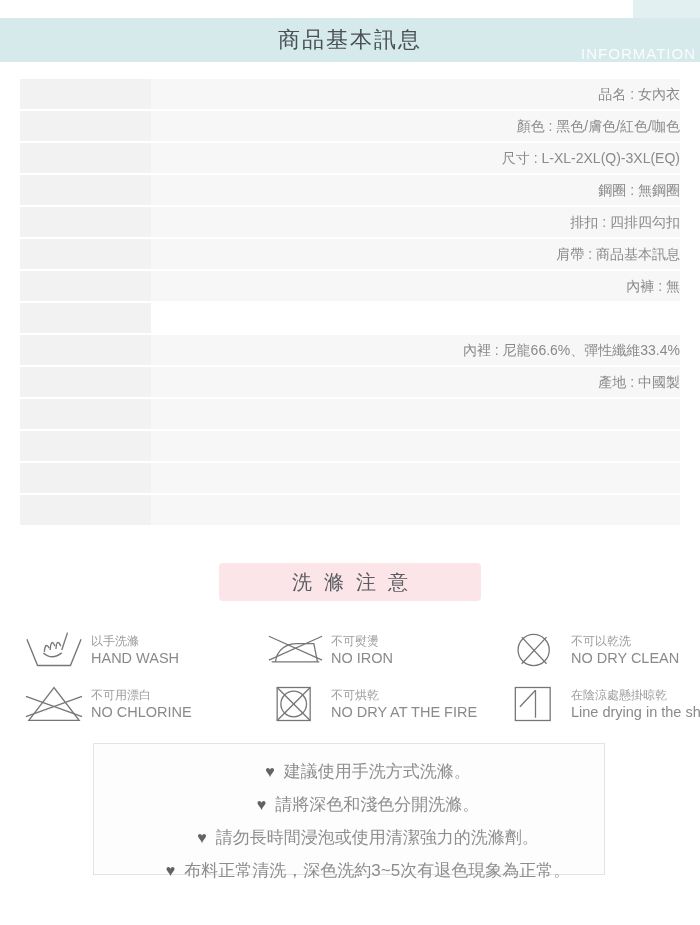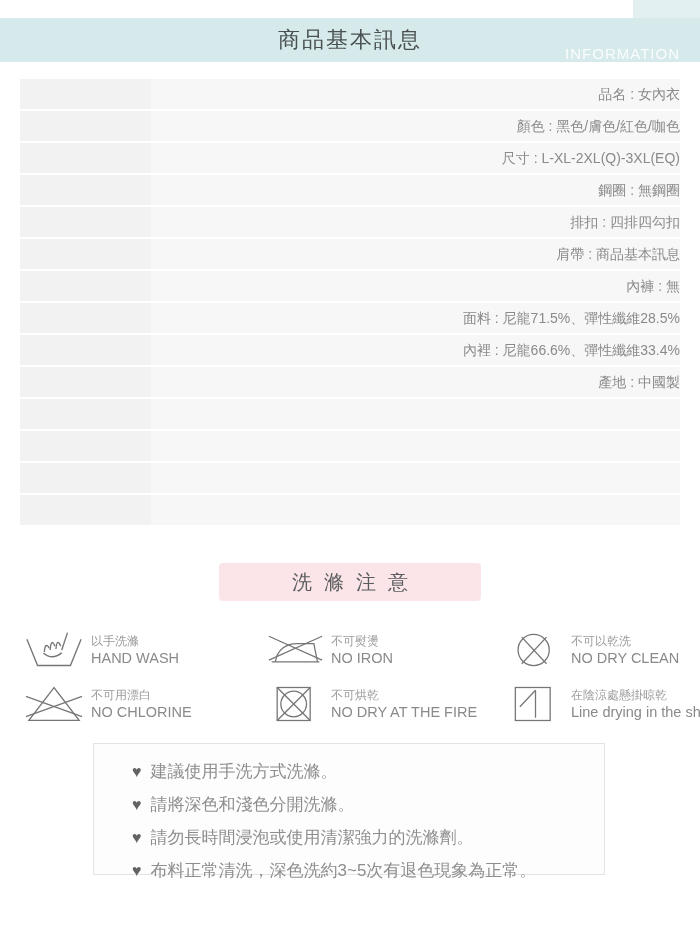--- a/index.html
+++ b/index.html
@@ -3,21 +3,21 @@
 <meta charset="utf-8">
 <style>
   html,body{margin:0;padding:0;background:#ffffff;}
   body{width:700px;height:925px;font-family:"Liberation Sans","DejaVu Sans",sans-serif;}
   .page{position:relative;width:700px;height:925px;background:#ffffff;overflow:hidden;}
 
   
   .corner-accent{position:absolute;left:633px;top:0;width:67px;height:18px;background:#e3f0f2;}
   .header-band{position:absolute;left:0;top:18px;width:700px;height:44px;background:#d6e9eb;}
   .header-title{width:100%;text-align:center;line-height:44px;font-size:22px;color:#4a5153;letter-spacing:2px;border-radius:13px;}
-  .header-watermark{position:absolute;right:20px;bottom:0px;font-size:15px;color:rgba(255,255,255,0.88);letter-spacing:1px;}
+  .header-watermark{position:absolute;right:4px;bottom:0px;font-size:15px;color:rgba(255,255,255,0.88);letter-spacing:1px;}
 
   
   .spec-table{position:absolute;left:20px;top:79px;width:660px;text-align:right;}
   .t-row{display:flex;height:30px;margin-bottom:2px;font-size:14px;line-height:30px;color:#8a8a8a;}
   .t-label-col{width:131px;background:#f2f2f2;flex:none;}
   .t-value-col{flex:1;background:#f7f7f7;padding-left:2px;white-space:nowrap;}
 
   
   .wash-banner{position:absolute;left:219px;top:563px;width:262px;height:38px;background:#fbe5e9;border-radius:4px;
     text-align:center;line-height:38px;font-size:20px;color:#5a5d5f;letter-spacing:12px;box-sizing:border-box;padding-left:12px;}
@@ -25,21 +25,21 @@
   
   .symbols-grid{position:absolute;left:25px;top:628px;width:660px;display:grid;grid-template-columns:243px 240px 177px;row-gap:10px;}
   .symbol-item{display:flex;align-items:center;height:44px;}
   .symbol-item svg{flex:none;margin-right:8px;stroke:#767676;fill:none;stroke-width:1.4;}
   .symbol-text{display:flex;flex-direction:column;justify-content:center;}
   .symbol-zh{font-size:12px;line-height:15px;color:#9b9b9b;}
   .symbol-en{font-size:14.5px;line-height:18px;color:#8a8a8a;white-space:nowrap;}
 
   
   .notes-box{position:absolute;left:93px;top:743px;width:512px;height:132px;border:1px solid #e3e3e3;background:#fdfdfd;box-sizing:border-box;}
-  .notes-list{list-style:none;margin:0;padding:11px 0 0 38px;}
+  .notes-list{list-style:none;margin:0;padding:11px 0 0 38px;text-align:center;}
   .notes-list li{line-height:33px;font-size:17px;color:#8d8d8d;white-space:nowrap;}
   .heart{color:#636363;font-size:16px;margin-right:9px;}
 </style>
 </head>
 <body>
 
 <div class="page">
 
   <div class="corner-accent"></div>
 
@@ -72,21 +72,20 @@
     <div class="t-row">
       <div class="t-label-col"></div>
       <div class="t-value-col"><span>肩帶</span><span> : </span><span>商品基本訊息</span></div>
     </div>
     <div class="t-row">
       <div class="t-label-col"></div>
       <div class="t-value-col"><span>內褲</span><span> : </span><span>無</span></div>
     </div>
     <div class="t-row">
       <div class="t-label-col"></div>
-      <div class="t-value-col"><span>面料</span><span> : </span><span>尼龍71.5%、彈性纖維28.5%</span></div>
     </div>
     <div class="t-row">
       <div class="t-label-col"></div>
       <div class="t-value-col"><span>內裡</span><span> : </span><span>尼龍66.6%、彈性纖維33.4%</span></div>
     </div>
     <div class="t-row">
       <div class="t-label-col"></div>
       <div class="t-value-col"><span>產地</span><span> : </span><span>中國製</span></div>
     </div>
     <div class="t-row">

